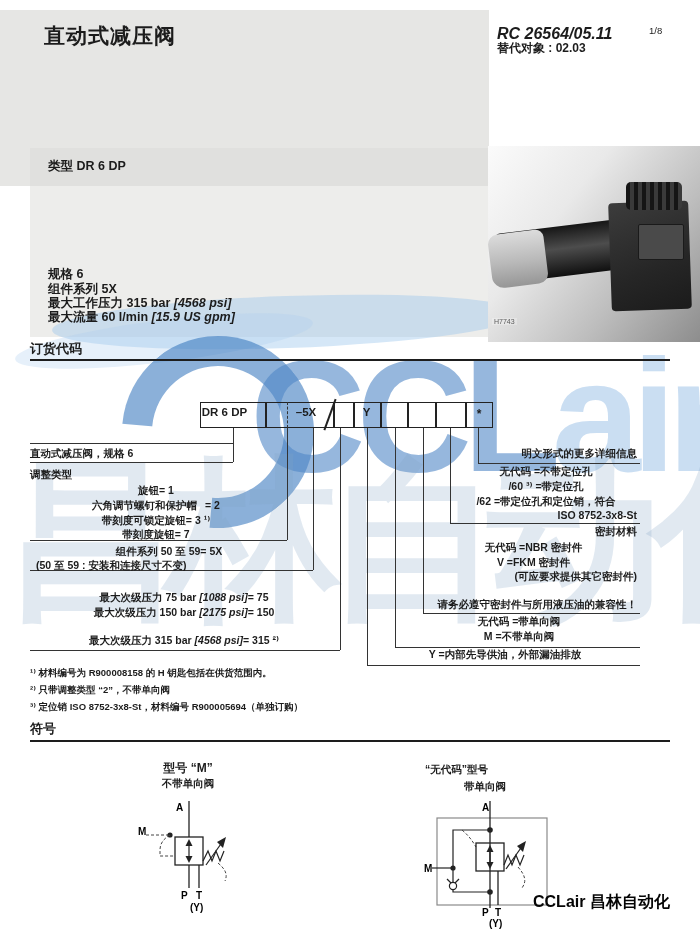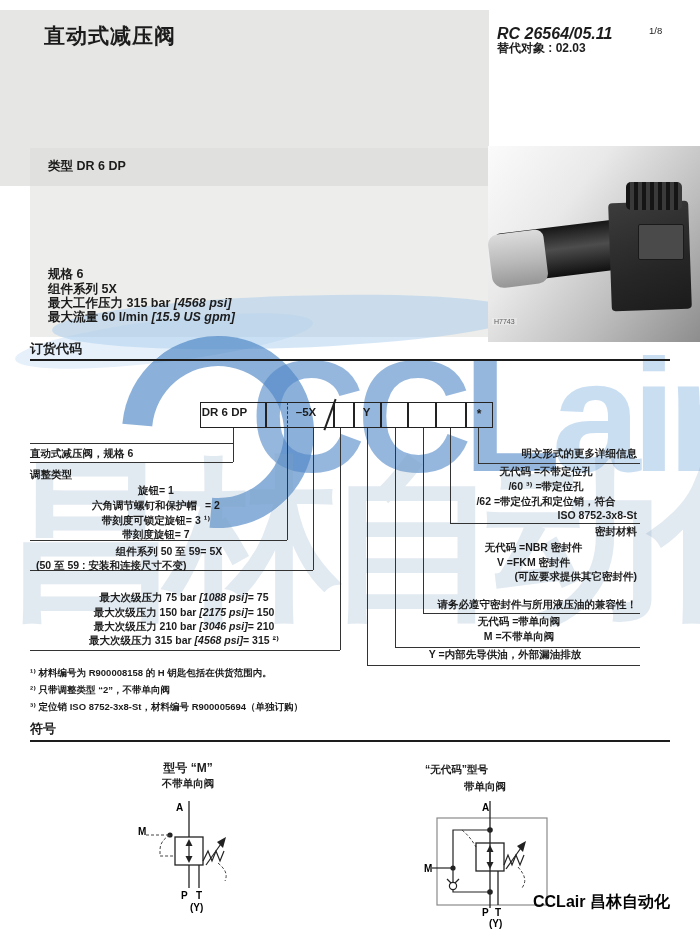--- a/index.html
+++ b/index.html
@@ -158,24 +158,20 @@
       <span>= 5X</span>
     </div>
   <div class="t b" style="left:36px;top:559px;font-size:10.5px;z-index:3;">(50 至 59 : 安装和连接尺寸不变)</div>
   <div class="row" style="left:30px;top:591px;width:308px;">
       <span><span>最大次级压力 75 bar </span><span class="it">[1088 psi]</span></span>
       <span>= 75</span>
     </div>
   <div class="row" style="left:30px;top:606px;width:308px;">
       <span><span>最大次级压力 150 bar </span><span class="it">[2175 psi]</span></span>
       <span>= 150</span>
-    </div>
-  <div class="row" style="left:30px;top:620px;width:308px;">
-      <span><span>最大次级压力 210 bar </span><span class="it">[3046 psi]</span></span>
-      <span>= 210</span>
     </div>
   <div class="row" style="left:30px;top:634px;width:308px;">
       <span><span>最大次级压力 315 bar </span><span class="it">[4568 psi]</span></span>
       <span>= 315 ²⁾</span>
     </div>
 
   <div class="rr" style="left:420px;top:447px;width:217px;">明文形式的更多详细信息</div>
   <div class="row" style="left:455px;top:465px;width:182px;">
       <span>无代码 =</span>
       <span>不带定位孔</span>

